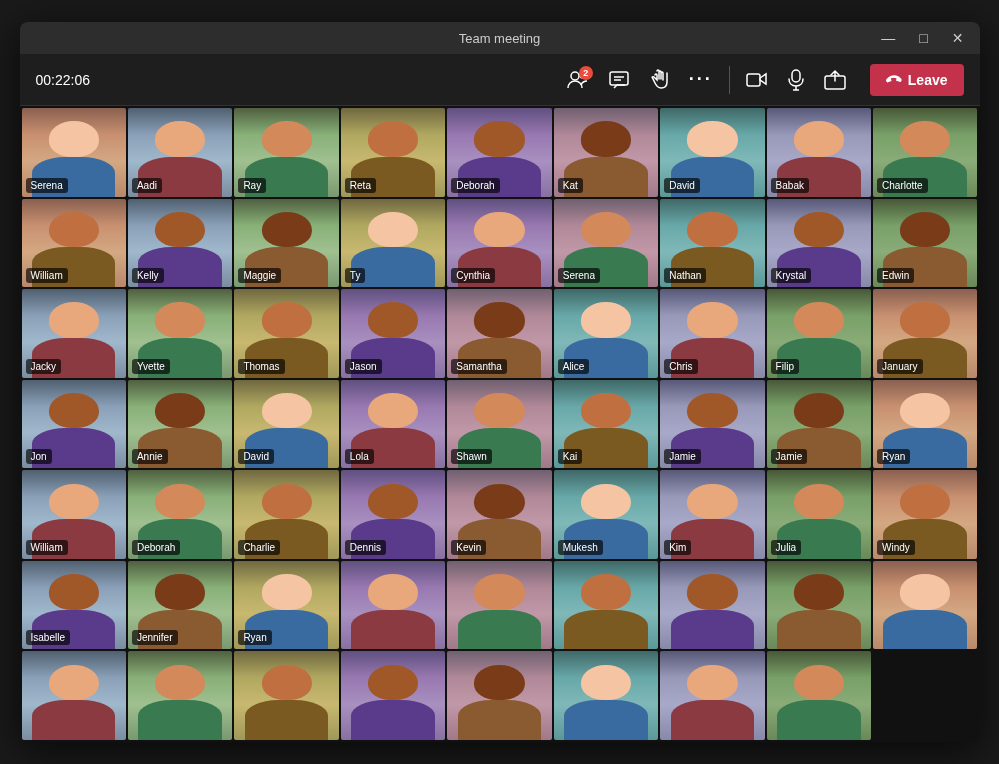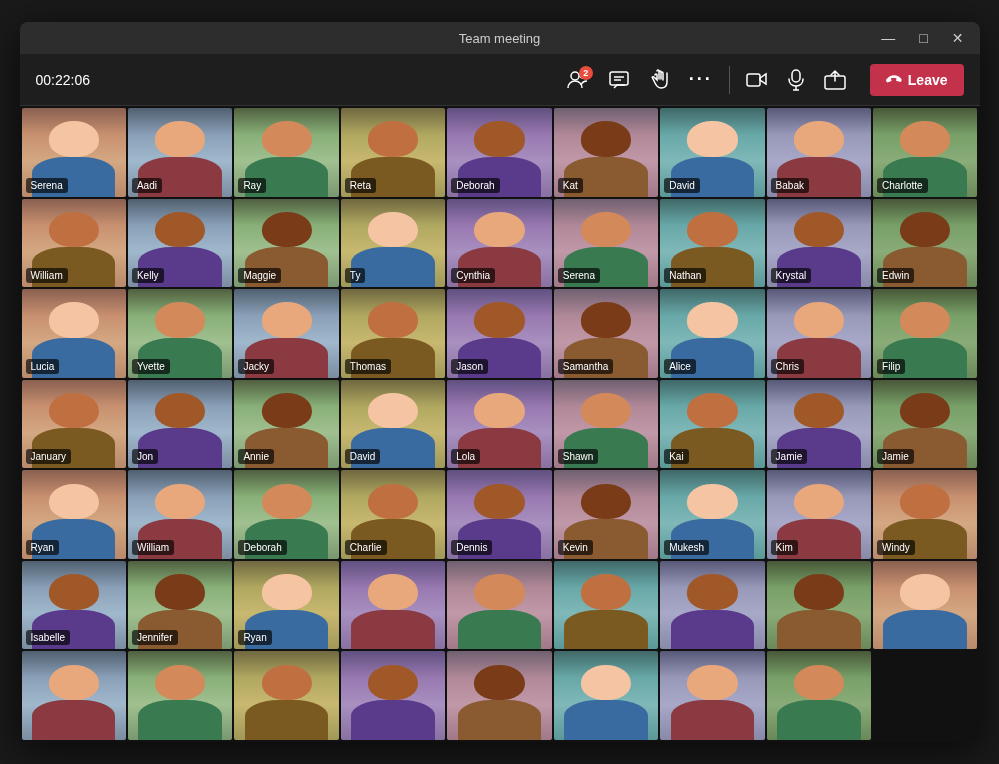--- a/index.html
+++ b/index.html
@@ -358,225 +358,225 @@
       <div class="participant">
         <div style="width: 100%; height: 100%; position: relative; overflow: hidden;">
           <div style="position: absolute; inset: 0px; background: linear-gradient(rgb(72, 88, 56) 0%, rgb(120, 160, 104) 30%, rgb(138, 172, 120) 60%, rgb(106, 136, 88) 100%);"></div>
           <div style="position: absolute; bottom: 0px; left: 10%; width: 80%; height: 45%; background: rgb(138, 90, 48); border-radius: 40% 40% 0px 0px;"></div>
           <div style="width: 48%; height: 40%; background: rgb(122, 60, 24); border-radius: 50% 50% 45% 45%; position: absolute; top: 15%; left: 50%; transform: translateX(-50%);"></div>
         </div>
         <div class="participant-name">Edwin</div>
       </div>
       <div class="participant">
         <div style="width: 100%; height: 100%; position: relative; overflow: hidden;">
+          <div style="position: absolute; inset: 0px; background: linear-gradient(rgb(80, 96, 112) 0%, rgb(138, 160, 184) 30%, rgb(160, 184, 204) 60%, rgb(122, 140, 160) 100%);"></div>
+          <div style="position: absolute; bottom: 0px; left: 10%; width: 80%; height: 45%; background: rgb(138, 58, 64); border-radius: 40% 40% 0px 0px;"></div>
+          <div style="width: 48%; height: 40%; background: rgb(232, 168, 124); border-radius: 50% 50% 45% 45%; position: absolute; top: 15%; left: 50%; transform: translateX(-50%);"></div>
+        </div>
+        <div class="participant-name">Jacky</div>
+      </div>
+      <div class="participant">
+        <div style="width: 100%; height: 100%; position: relative; overflow: hidden;">
+          <div style="position: absolute; inset: 0px; background: linear-gradient(rgb(80, 96, 64) 0%, rgb(136, 176, 120) 30%, rgb(160, 192, 144) 60%, rgb(122, 152, 112) 100%);"></div>
+          <div style="position: absolute; bottom: 0px; left: 10%; width: 80%; height: 45%; background: rgb(58, 122, 80); border-radius: 40% 40% 0px 0px;"></div>
+          <div style="width: 48%; height: 40%; background: rgb(212, 137, 90); border-radius: 50% 50% 45% 45%; position: absolute; top: 15%; left: 50%; transform: translateX(-50%);"></div>
+        </div>
+        <div class="participant-name">Yvette</div>
+      </div>
+      <div class="participant">
+        <div style="width: 100%; height: 100%; position: relative; overflow: hidden;">
+          <div style="position: absolute; inset: 0px; background: linear-gradient(rgb(112, 104, 64) 0%, rgb(176, 168, 96) 30%, rgb(200, 184, 112) 60%, rgb(160, 152, 88) 100%);"></div>
+          <div style="position: absolute; bottom: 0px; left: 10%; width: 80%; height: 45%; background: rgb(122, 90, 32); border-radius: 40% 40% 0px 0px;"></div>
+          <div style="width: 48%; height: 40%; background: rgb(192, 112, 64); border-radius: 50% 50% 45% 45%; position: absolute; top: 15%; left: 50%; transform: translateX(-50%);"></div>
+        </div>
+        <div class="participant-name">Thomas</div>
+      </div>
+      <div class="participant">
+        <div style="width: 100%; height: 100%; position: relative; overflow: hidden;">
+          <div style="position: absolute; inset: 0px; background: linear-gradient(rgb(96, 80, 128) 0%, rgb(152, 120, 176) 30%, rgb(168, 144, 192) 60%, rgb(136, 112, 160) 100%);"></div>
+          <div style="position: absolute; bottom: 0px; left: 10%; width: 80%; height: 45%; background: rgb(90, 58, 138); border-radius: 40% 40% 0px 0px;"></div>
+          <div style="width: 48%; height: 40%; background: rgb(160, 88, 40); border-radius: 50% 50% 45% 45%; position: absolute; top: 15%; left: 50%; transform: translateX(-50%);"></div>
+        </div>
+        <div class="participant-name">Jason</div>
+      </div>
+      <div class="participant">
+        <div style="width: 100%; height: 100%; position: relative; overflow: hidden;">
+          <div style="position: absolute; inset: 0px; background: linear-gradient(rgb(112, 96, 112) 0%, rgb(176, 136, 152) 30%, rgb(192, 152, 168) 60%, rgb(160, 120, 136) 100%);"></div>
+          <div style="position: absolute; bottom: 0px; left: 10%; width: 80%; height: 45%; background: rgb(138, 90, 48); border-radius: 40% 40% 0px 0px;"></div>
+          <div style="width: 48%; height: 40%; background: rgb(122, 60, 24); border-radius: 50% 50% 45% 45%; position: absolute; top: 15%; left: 50%; transform: translateX(-50%);"></div>
+        </div>
+        <div class="participant-name">Samantha</div>
+      </div>
+      <div class="participant">
+        <div style="width: 100%; height: 100%; position: relative; overflow: hidden;">
+          <div style="position: absolute; inset: 0px; background: linear-gradient(rgb(64, 104, 104) 0%, rgb(104, 168, 168) 30%, rgb(128, 184, 184) 60%, rgb(90, 152, 152) 100%);"></div>
+          <div style="position: absolute; bottom: 0px; left: 10%; width: 80%; height: 45%; background: rgb(58, 107, 160); border-radius: 40% 40% 0px 0px;"></div>
+          <div style="width: 48%; height: 40%; background: rgb(245, 197, 163); border-radius: 50% 50% 45% 45%; position: absolute; top: 15%; left: 50%; transform: translateX(-50%);"></div>
+        </div>
+        <div class="participant-name">Alice</div>
+      </div>
+      <div class="participant">
+        <div style="width: 100%; height: 100%; position: relative; overflow: hidden;">
+          <div style="position: absolute; inset: 0px; background: linear-gradient(rgb(88, 88, 120) 0%, rgb(152, 152, 184) 30%, rgb(168, 168, 200) 60%, rgb(136, 136, 168) 100%);"></div>
+          <div style="position: absolute; bottom: 0px; left: 10%; width: 80%; height: 45%; background: rgb(138, 58, 64); border-radius: 40% 40% 0px 0px;"></div>
+          <div style="width: 48%; height: 40%; background: rgb(232, 168, 124); border-radius: 50% 50% 45% 45%; position: absolute; top: 15%; left: 50%; transform: translateX(-50%);"></div>
+        </div>
+        <div class="participant-name">Chris</div>
+      </div>
+      <div class="participant">
+        <div style="width: 100%; height: 100%; position: relative; overflow: hidden;">
+          <div style="position: absolute; inset: 0px; background: linear-gradient(rgb(72, 88, 56) 0%, rgb(120, 160, 104) 30%, rgb(138, 172, 120) 60%, rgb(106, 136, 88) 100%);"></div>
+          <div style="position: absolute; bottom: 0px; left: 10%; width: 80%; height: 45%; background: rgb(58, 122, 80); border-radius: 40% 40% 0px 0px;"></div>
+          <div style="width: 48%; height: 40%; background: rgb(212, 137, 90); border-radius: 50% 50% 45% 45%; position: absolute; top: 15%; left: 50%; transform: translateX(-50%);"></div>
+        </div>
+        <div class="participant-name">Filip</div>
+      </div>
+      <div class="participant">
+        <div style="width: 100%; height: 100%; position: relative; overflow: hidden;">
           <div style="position: absolute; inset: 0px; background: linear-gradient(rgb(138, 96, 80) 0%, rgb(200, 144, 112) 30%, rgb(212, 168, 130) 60%, rgb(184, 137, 106) 100%);"></div>
-          <div style="position: absolute; bottom: 0px; left: 10%; width: 80%; height: 45%; background: rgb(58, 107, 160); border-radius: 40% 40% 0px 0px;"></div>
-          <div style="width: 48%; height: 40%; background: rgb(245, 197, 163); border-radius: 50% 50% 45% 45%; position: absolute; top: 15%; left: 50%; transform: translateX(-50%);"></div>
-        </div>
-        <div class="participant-name">Lucia</div>
+          <div style="position: absolute; bottom: 0px; left: 10%; width: 80%; height: 45%; background: rgb(122, 90, 32); border-radius: 40% 40% 0px 0px;"></div>
+          <div style="width: 48%; height: 40%; background: rgb(192, 112, 64); border-radius: 50% 50% 45% 45%; position: absolute; top: 15%; left: 50%; transform: translateX(-50%);"></div>
+        </div>
+        <div class="participant-name">January</div>
+      </div>
+      <div class="participant">
+        <div style="width: 100%; height: 100%; position: relative; overflow: hidden;">
+          <div style="position: absolute; inset: 0px; background: linear-gradient(rgb(80, 96, 112) 0%, rgb(138, 160, 184) 30%, rgb(160, 184, 204) 60%, rgb(122, 140, 160) 100%);"></div>
+          <div style="position: absolute; bottom: 0px; left: 10%; width: 80%; height: 45%; background: rgb(90, 58, 138); border-radius: 40% 40% 0px 0px;"></div>
+          <div style="width: 48%; height: 40%; background: rgb(160, 88, 40); border-radius: 50% 50% 45% 45%; position: absolute; top: 15%; left: 50%; transform: translateX(-50%);"></div>
+        </div>
+        <div class="participant-name">Jon</div>
       </div>
       <div class="participant">
         <div style="width: 100%; height: 100%; position: relative; overflow: hidden;">
           <div style="position: absolute; inset: 0px; background: linear-gradient(rgb(80, 96, 64) 0%, rgb(136, 176, 120) 30%, rgb(160, 192, 144) 60%, rgb(122, 152, 112) 100%);"></div>
-          <div style="position: absolute; bottom: 0px; left: 10%; width: 80%; height: 45%; background: rgb(58, 122, 80); border-radius: 40% 40% 0px 0px;"></div>
-          <div style="width: 48%; height: 40%; background: rgb(212, 137, 90); border-radius: 50% 50% 45% 45%; position: absolute; top: 15%; left: 50%; transform: translateX(-50%);"></div>
-        </div>
-        <div class="participant-name">Yvette</div>
+          <div style="position: absolute; bottom: 0px; left: 10%; width: 80%; height: 45%; background: rgb(138, 90, 48); border-radius: 40% 40% 0px 0px;"></div>
+          <div style="width: 48%; height: 40%; background: rgb(122, 60, 24); border-radius: 50% 50% 45% 45%; position: absolute; top: 15%; left: 50%; transform: translateX(-50%);"></div>
+        </div>
+        <div class="participant-name">Annie</div>
+      </div>
+      <div class="participant">
+        <div style="width: 100%; height: 100%; position: relative; overflow: hidden;">
+          <div style="position: absolute; inset: 0px; background: linear-gradient(rgb(112, 104, 64) 0%, rgb(176, 168, 96) 30%, rgb(200, 184, 112) 60%, rgb(160, 152, 88) 100%);"></div>
+          <div style="position: absolute; bottom: 0px; left: 10%; width: 80%; height: 45%; background: rgb(58, 107, 160); border-radius: 40% 40% 0px 0px;"></div>
+          <div style="width: 48%; height: 40%; background: rgb(245, 197, 163); border-radius: 50% 50% 45% 45%; position: absolute; top: 15%; left: 50%; transform: translateX(-50%);"></div>
+        </div>
+        <div class="participant-name">David</div>
+      </div>
+      <div class="participant">
+        <div style="width: 100%; height: 100%; position: relative; overflow: hidden;">
+          <div style="position: absolute; inset: 0px; background: linear-gradient(rgb(96, 80, 128) 0%, rgb(152, 120, 176) 30%, rgb(168, 144, 192) 60%, rgb(136, 112, 160) 100%);"></div>
+          <div style="position: absolute; bottom: 0px; left: 10%; width: 80%; height: 45%; background: rgb(138, 58, 64); border-radius: 40% 40% 0px 0px;"></div>
+          <div style="width: 48%; height: 40%; background: rgb(232, 168, 124); border-radius: 50% 50% 45% 45%; position: absolute; top: 15%; left: 50%; transform: translateX(-50%);"></div>
+        </div>
+        <div class="participant-name">Lola</div>
+      </div>
+      <div class="participant">
+        <div style="width: 100%; height: 100%; position: relative; overflow: hidden;">
+          <div style="position: absolute; inset: 0px; background: linear-gradient(rgb(112, 96, 112) 0%, rgb(176, 136, 152) 30%, rgb(192, 152, 168) 60%, rgb(160, 120, 136) 100%);"></div>
+          <div style="position: absolute; bottom: 0px; left: 10%; width: 80%; height: 45%; background: rgb(58, 122, 80); border-radius: 40% 40% 0px 0px;"></div>
+          <div style="width: 48%; height: 40%; background: rgb(212, 137, 90); border-radius: 50% 50% 45% 45%; position: absolute; top: 15%; left: 50%; transform: translateX(-50%);"></div>
+        </div>
+        <div class="participant-name">Shawn</div>
+      </div>
+      <div class="participant">
+        <div style="width: 100%; height: 100%; position: relative; overflow: hidden;">
+          <div style="position: absolute; inset: 0px; background: linear-gradient(rgb(64, 104, 104) 0%, rgb(104, 168, 168) 30%, rgb(128, 184, 184) 60%, rgb(90, 152, 152) 100%);"></div>
+          <div style="position: absolute; bottom: 0px; left: 10%; width: 80%; height: 45%; background: rgb(122, 90, 32); border-radius: 40% 40% 0px 0px;"></div>
+          <div style="width: 48%; height: 40%; background: rgb(192, 112, 64); border-radius: 50% 50% 45% 45%; position: absolute; top: 15%; left: 50%; transform: translateX(-50%);"></div>
+        </div>
+        <div class="participant-name">Kai</div>
+      </div>
+      <div class="participant">
+        <div style="width: 100%; height: 100%; position: relative; overflow: hidden;">
+          <div style="position: absolute; inset: 0px; background: linear-gradient(rgb(88, 88, 120) 0%, rgb(152, 152, 184) 30%, rgb(168, 168, 200) 60%, rgb(136, 136, 168) 100%);"></div>
+          <div style="position: absolute; bottom: 0px; left: 10%; width: 80%; height: 45%; background: rgb(90, 58, 138); border-radius: 40% 40% 0px 0px;"></div>
+          <div style="width: 48%; height: 40%; background: rgb(160, 88, 40); border-radius: 50% 50% 45% 45%; position: absolute; top: 15%; left: 50%; transform: translateX(-50%);"></div>
+        </div>
+        <div class="participant-name">Jamie</div>
+      </div>
+      <div class="participant">
+        <div style="width: 100%; height: 100%; position: relative; overflow: hidden;">
+          <div style="position: absolute; inset: 0px; background: linear-gradient(rgb(72, 88, 56) 0%, rgb(120, 160, 104) 30%, rgb(138, 172, 120) 60%, rgb(106, 136, 88) 100%);"></div>
+          <div style="position: absolute; bottom: 0px; left: 10%; width: 80%; height: 45%; background: rgb(138, 90, 48); border-radius: 40% 40% 0px 0px;"></div>
+          <div style="width: 48%; height: 40%; background: rgb(122, 60, 24); border-radius: 50% 50% 45% 45%; position: absolute; top: 15%; left: 50%; transform: translateX(-50%);"></div>
+        </div>
+        <div class="participant-name">Jamie</div>
+      </div>
+      <div class="participant">
+        <div style="width: 100%; height: 100%; position: relative; overflow: hidden;">
+          <div style="position: absolute; inset: 0px; background: linear-gradient(rgb(138, 96, 80) 0%, rgb(200, 144, 112) 30%, rgb(212, 168, 130) 60%, rgb(184, 137, 106) 100%);"></div>
+          <div style="position: absolute; bottom: 0px; left: 10%; width: 80%; height: 45%; background: rgb(58, 107, 160); border-radius: 40% 40% 0px 0px;"></div>
+          <div style="width: 48%; height: 40%; background: rgb(245, 197, 163); border-radius: 50% 50% 45% 45%; position: absolute; top: 15%; left: 50%; transform: translateX(-50%);"></div>
+        </div>
+        <div class="participant-name">Ryan</div>
       </div>
       <div class="participant">
         <div style="width: 100%; height: 100%; position: relative; overflow: hidden;">
           <div style="position: absolute; inset: 0px; background: linear-gradient(rgb(80, 96, 112) 0%, rgb(138, 160, 184) 30%, rgb(160, 184, 204) 60%, rgb(122, 140, 160) 100%);"></div>
           <div style="position: absolute; bottom: 0px; left: 10%; width: 80%; height: 45%; background: rgb(138, 58, 64); border-radius: 40% 40% 0px 0px;"></div>
           <div style="width: 48%; height: 40%; background: rgb(232, 168, 124); border-radius: 50% 50% 45% 45%; position: absolute; top: 15%; left: 50%; transform: translateX(-50%);"></div>
         </div>
-        <div class="participant-name">Jacky</div>
+        <div class="participant-name">William</div>
+      </div>
+      <div class="participant">
+        <div style="width: 100%; height: 100%; position: relative; overflow: hidden;">
+          <div style="position: absolute; inset: 0px; background: linear-gradient(rgb(80, 96, 64) 0%, rgb(136, 176, 120) 30%, rgb(160, 192, 144) 60%, rgb(122, 152, 112) 100%);"></div>
+          <div style="position: absolute; bottom: 0px; left: 10%; width: 80%; height: 45%; background: rgb(58, 122, 80); border-radius: 40% 40% 0px 0px;"></div>
+          <div style="width: 48%; height: 40%; background: rgb(212, 137, 90); border-radius: 50% 50% 45% 45%; position: absolute; top: 15%; left: 50%; transform: translateX(-50%);"></div>
+        </div>
+        <div class="participant-name">Deborah</div>
       </div>
       <div class="participant">
         <div style="width: 100%; height: 100%; position: relative; overflow: hidden;">
           <div style="position: absolute; inset: 0px; background: linear-gradient(rgb(112, 104, 64) 0%, rgb(176, 168, 96) 30%, rgb(200, 184, 112) 60%, rgb(160, 152, 88) 100%);"></div>
           <div style="position: absolute; bottom: 0px; left: 10%; width: 80%; height: 45%; background: rgb(122, 90, 32); border-radius: 40% 40% 0px 0px;"></div>
           <div style="width: 48%; height: 40%; background: rgb(192, 112, 64); border-radius: 50% 50% 45% 45%; position: absolute; top: 15%; left: 50%; transform: translateX(-50%);"></div>
         </div>
-        <div class="participant-name">Thomas</div>
+        <div class="participant-name">Charlie</div>
       </div>
       <div class="participant">
         <div style="width: 100%; height: 100%; position: relative; overflow: hidden;">
           <div style="position: absolute; inset: 0px; background: linear-gradient(rgb(96, 80, 128) 0%, rgb(152, 120, 176) 30%, rgb(168, 144, 192) 60%, rgb(136, 112, 160) 100%);"></div>
           <div style="position: absolute; bottom: 0px; left: 10%; width: 80%; height: 45%; background: rgb(90, 58, 138); border-radius: 40% 40% 0px 0px;"></div>
           <div style="width: 48%; height: 40%; background: rgb(160, 88, 40); border-radius: 50% 50% 45% 45%; position: absolute; top: 15%; left: 50%; transform: translateX(-50%);"></div>
         </div>
-        <div class="participant-name">Jason</div>
+        <div class="participant-name">Dennis</div>
       </div>
       <div class="participant">
         <div style="width: 100%; height: 100%; position: relative; overflow: hidden;">
           <div style="position: absolute; inset: 0px; background: linear-gradient(rgb(112, 96, 112) 0%, rgb(176, 136, 152) 30%, rgb(192, 152, 168) 60%, rgb(160, 120, 136) 100%);"></div>
           <div style="position: absolute; bottom: 0px; left: 10%; width: 80%; height: 45%; background: rgb(138, 90, 48); border-radius: 40% 40% 0px 0px;"></div>
           <div style="width: 48%; height: 40%; background: rgb(122, 60, 24); border-radius: 50% 50% 45% 45%; position: absolute; top: 15%; left: 50%; transform: translateX(-50%);"></div>
         </div>
-        <div class="participant-name">Samantha</div>
+        <div class="participant-name">Kevin</div>
       </div>
       <div class="participant">
         <div style="width: 100%; height: 100%; position: relative; overflow: hidden;">
           <div style="position: absolute; inset: 0px; background: linear-gradient(rgb(64, 104, 104) 0%, rgb(104, 168, 168) 30%, rgb(128, 184, 184) 60%, rgb(90, 152, 152) 100%);"></div>
           <div style="position: absolute; bottom: 0px; left: 10%; width: 80%; height: 45%; background: rgb(58, 107, 160); border-radius: 40% 40% 0px 0px;"></div>
           <div style="width: 48%; height: 40%; background: rgb(245, 197, 163); border-radius: 50% 50% 45% 45%; position: absolute; top: 15%; left: 50%; transform: translateX(-50%);"></div>
         </div>
-        <div class="participant-name">Alice</div>
+        <div class="participant-name">Mukesh</div>
       </div>
       <div class="participant">
         <div style="width: 100%; height: 100%; position: relative; overflow: hidden;">
           <div style="position: absolute; inset: 0px; background: linear-gradient(rgb(88, 88, 120) 0%, rgb(152, 152, 184) 30%, rgb(168, 168, 200) 60%, rgb(136, 136, 168) 100%);"></div>
           <div style="position: absolute; bottom: 0px; left: 10%; width: 80%; height: 45%; background: rgb(138, 58, 64); border-radius: 40% 40% 0px 0px;"></div>
           <div style="width: 48%; height: 40%; background: rgb(232, 168, 124); border-radius: 50% 50% 45% 45%; position: absolute; top: 15%; left: 50%; transform: translateX(-50%);"></div>
         </div>
-        <div class="participant-name">Chris</div>
+        <div class="participant-name">Kim</div>
       </div>
       <div class="participant">
         <div style="width: 100%; height: 100%; position: relative; overflow: hidden;">
           <div style="position: absolute; inset: 0px; background: linear-gradient(rgb(72, 88, 56) 0%, rgb(120, 160, 104) 30%, rgb(138, 172, 120) 60%, rgb(106, 136, 88) 100%);"></div>
           <div style="position: absolute; bottom: 0px; left: 10%; width: 80%; height: 45%; background: rgb(58, 122, 80); border-radius: 40% 40% 0px 0px;"></div>
           <div style="width: 48%; height: 40%; background: rgb(212, 137, 90); border-radius: 50% 50% 45% 45%; position: absolute; top: 15%; left: 50%; transform: translateX(-50%);"></div>
         </div>
-        <div class="participant-name">Filip</div>
-      </div>
-      <div class="participant">
-        <div style="width: 100%; height: 100%; position: relative; overflow: hidden;">
-          <div style="position: absolute; inset: 0px; background: linear-gradient(rgb(138, 96, 80) 0%, rgb(200, 144, 112) 30%, rgb(212, 168, 130) 60%, rgb(184, 137, 106) 100%);"></div>
-          <div style="position: absolute; bottom: 0px; left: 10%; width: 80%; height: 45%; background: rgb(122, 90, 32); border-radius: 40% 40% 0px 0px;"></div>
-          <div style="width: 48%; height: 40%; background: rgb(192, 112, 64); border-radius: 50% 50% 45% 45%; position: absolute; top: 15%; left: 50%; transform: translateX(-50%);"></div>
-        </div>
-        <div class="participant-name">January</div>
-      </div>
-      <div class="participant">
-        <div style="width: 100%; height: 100%; position: relative; overflow: hidden;">
-          <div style="position: absolute; inset: 0px; background: linear-gradient(rgb(80, 96, 112) 0%, rgb(138, 160, 184) 30%, rgb(160, 184, 204) 60%, rgb(122, 140, 160) 100%);"></div>
-          <div style="position: absolute; bottom: 0px; left: 10%; width: 80%; height: 45%; background: rgb(90, 58, 138); border-radius: 40% 40% 0px 0px;"></div>
-          <div style="width: 48%; height: 40%; background: rgb(160, 88, 40); border-radius: 50% 50% 45% 45%; position: absolute; top: 15%; left: 50%; transform: translateX(-50%);"></div>
-        </div>
-        <div class="participant-name">Jon</div>
-      </div>
-      <div class="participant">
-        <div style="width: 100%; height: 100%; position: relative; overflow: hidden;">
-          <div style="position: absolute; inset: 0px; background: linear-gradient(rgb(80, 96, 64) 0%, rgb(136, 176, 120) 30%, rgb(160, 192, 144) 60%, rgb(122, 152, 112) 100%);"></div>
-          <div style="position: absolute; bottom: 0px; left: 10%; width: 80%; height: 45%; background: rgb(138, 90, 48); border-radius: 40% 40% 0px 0px;"></div>
-          <div style="width: 48%; height: 40%; background: rgb(122, 60, 24); border-radius: 50% 50% 45% 45%; position: absolute; top: 15%; left: 50%; transform: translateX(-50%);"></div>
-        </div>
-        <div class="participant-name">Annie</div>
-      </div>
-      <div class="participant">
-        <div style="width: 100%; height: 100%; position: relative; overflow: hidden;">
-          <div style="position: absolute; inset: 0px; background: linear-gradient(rgb(112, 104, 64) 0%, rgb(176, 168, 96) 30%, rgb(200, 184, 112) 60%, rgb(160, 152, 88) 100%);"></div>
-          <div style="position: absolute; bottom: 0px; left: 10%; width: 80%; height: 45%; background: rgb(58, 107, 160); border-radius: 40% 40% 0px 0px;"></div>
-          <div style="width: 48%; height: 40%; background: rgb(245, 197, 163); border-radius: 50% 50% 45% 45%; position: absolute; top: 15%; left: 50%; transform: translateX(-50%);"></div>
-        </div>
-        <div class="participant-name">David</div>
-      </div>
-      <div class="participant">
-        <div style="width: 100%; height: 100%; position: relative; overflow: hidden;">
-          <div style="position: absolute; inset: 0px; background: linear-gradient(rgb(96, 80, 128) 0%, rgb(152, 120, 176) 30%, rgb(168, 144, 192) 60%, rgb(136, 112, 160) 100%);"></div>
-          <div style="position: absolute; bottom: 0px; left: 10%; width: 80%; height: 45%; background: rgb(138, 58, 64); border-radius: 40% 40% 0px 0px;"></div>
-          <div style="width: 48%; height: 40%; background: rgb(232, 168, 124); border-radius: 50% 50% 45% 45%; position: absolute; top: 15%; left: 50%; transform: translateX(-50%);"></div>
-        </div>
-        <div class="participant-name">Lola</div>
-      </div>
-      <div class="participant">
-        <div style="width: 100%; height: 100%; position: relative; overflow: hidden;">
-          <div style="position: absolute; inset: 0px; background: linear-gradient(rgb(112, 96, 112) 0%, rgb(176, 136, 152) 30%, rgb(192, 152, 168) 60%, rgb(160, 120, 136) 100%);"></div>
-          <div style="position: absolute; bottom: 0px; left: 10%; width: 80%; height: 45%; background: rgb(58, 122, 80); border-radius: 40% 40% 0px 0px;"></div>
-          <div style="width: 48%; height: 40%; background: rgb(212, 137, 90); border-radius: 50% 50% 45% 45%; position: absolute; top: 15%; left: 50%; transform: translateX(-50%);"></div>
-        </div>
-        <div class="participant-name">Shawn</div>
-      </div>
-      <div class="participant">
-        <div style="width: 100%; height: 100%; position: relative; overflow: hidden;">
-          <div style="position: absolute; inset: 0px; background: linear-gradient(rgb(64, 104, 104) 0%, rgb(104, 168, 168) 30%, rgb(128, 184, 184) 60%, rgb(90, 152, 152) 100%);"></div>
-          <div style="position: absolute; bottom: 0px; left: 10%; width: 80%; height: 45%; background: rgb(122, 90, 32); border-radius: 40% 40% 0px 0px;"></div>
-          <div style="width: 48%; height: 40%; background: rgb(192, 112, 64); border-radius: 50% 50% 45% 45%; position: absolute; top: 15%; left: 50%; transform: translateX(-50%);"></div>
-        </div>
-        <div class="participant-name">Kai</div>
-      </div>
-      <div class="participant">
-        <div style="width: 100%; height: 100%; position: relative; overflow: hidden;">
-          <div style="position: absolute; inset: 0px; background: linear-gradient(rgb(88, 88, 120) 0%, rgb(152, 152, 184) 30%, rgb(168, 168, 200) 60%, rgb(136, 136, 168) 100%);"></div>
-          <div style="position: absolute; bottom: 0px; left: 10%; width: 80%; height: 45%; background: rgb(90, 58, 138); border-radius: 40% 40% 0px 0px;"></div>
-          <div style="width: 48%; height: 40%; background: rgb(160, 88, 40); border-radius: 50% 50% 45% 45%; position: absolute; top: 15%; left: 50%; transform: translateX(-50%);"></div>
-        </div>
-        <div class="participant-name">Jamie</div>
-      </div>
-      <div class="participant">
-        <div style="width: 100%; height: 100%; position: relative; overflow: hidden;">
-          <div style="position: absolute; inset: 0px; background: linear-gradient(rgb(72, 88, 56) 0%, rgb(120, 160, 104) 30%, rgb(138, 172, 120) 60%, rgb(106, 136, 88) 100%);"></div>
-          <div style="position: absolute; bottom: 0px; left: 10%; width: 80%; height: 45%; background: rgb(138, 90, 48); border-radius: 40% 40% 0px 0px;"></div>
-          <div style="width: 48%; height: 40%; background: rgb(122, 60, 24); border-radius: 50% 50% 45% 45%; position: absolute; top: 15%; left: 50%; transform: translateX(-50%);"></div>
-        </div>
-        <div class="participant-name">Jamie</div>
-      </div>
-      <div class="participant">
-        <div style="width: 100%; height: 100%; position: relative; overflow: hidden;">
-          <div style="position: absolute; inset: 0px; background: linear-gradient(rgb(138, 96, 80) 0%, rgb(200, 144, 112) 30%, rgb(212, 168, 130) 60%, rgb(184, 137, 106) 100%);"></div>
-          <div style="position: absolute; bottom: 0px; left: 10%; width: 80%; height: 45%; background: rgb(58, 107, 160); border-radius: 40% 40% 0px 0px;"></div>
-          <div style="width: 48%; height: 40%; background: rgb(245, 197, 163); border-radius: 50% 50% 45% 45%; position: absolute; top: 15%; left: 50%; transform: translateX(-50%);"></div>
-        </div>
-        <div class="participant-name">Ryan</div>
-      </div>
-      <div class="participant">
-        <div style="width: 100%; height: 100%; position: relative; overflow: hidden;">
-          <div style="position: absolute; inset: 0px; background: linear-gradient(rgb(80, 96, 112) 0%, rgb(138, 160, 184) 30%, rgb(160, 184, 204) 60%, rgb(122, 140, 160) 100%);"></div>
-          <div style="position: absolute; bottom: 0px; left: 10%; width: 80%; height: 45%; background: rgb(138, 58, 64); border-radius: 40% 40% 0px 0px;"></div>
-          <div style="width: 48%; height: 40%; background: rgb(232, 168, 124); border-radius: 50% 50% 45% 45%; position: absolute; top: 15%; left: 50%; transform: translateX(-50%);"></div>
-        </div>
-        <div class="participant-name">William</div>
-      </div>
-      <div class="participant">
-        <div style="width: 100%; height: 100%; position: relative; overflow: hidden;">
-          <div style="position: absolute; inset: 0px; background: linear-gradient(rgb(80, 96, 64) 0%, rgb(136, 176, 120) 30%, rgb(160, 192, 144) 60%, rgb(122, 152, 112) 100%);"></div>
-          <div style="position: absolute; bottom: 0px; left: 10%; width: 80%; height: 45%; background: rgb(58, 122, 80); border-radius: 40% 40% 0px 0px;"></div>
-          <div style="width: 48%; height: 40%; background: rgb(212, 137, 90); border-radius: 50% 50% 45% 45%; position: absolute; top: 15%; left: 50%; transform: translateX(-50%);"></div>
-        </div>
-        <div class="participant-name">Deborah</div>
-      </div>
-      <div class="participant">
-        <div style="width: 100%; height: 100%; position: relative; overflow: hidden;">
-          <div style="position: absolute; inset: 0px; background: linear-gradient(rgb(112, 104, 64) 0%, rgb(176, 168, 96) 30%, rgb(200, 184, 112) 60%, rgb(160, 152, 88) 100%);"></div>
-          <div style="position: absolute; bottom: 0px; left: 10%; width: 80%; height: 45%; background: rgb(122, 90, 32); border-radius: 40% 40% 0px 0px;"></div>
-          <div style="width: 48%; height: 40%; background: rgb(192, 112, 64); border-radius: 50% 50% 45% 45%; position: absolute; top: 15%; left: 50%; transform: translateX(-50%);"></div>
-        </div>
-        <div class="participant-name">Charlie</div>
-      </div>
-      <div class="participant">
-        <div style="width: 100%; height: 100%; position: relative; overflow: hidden;">
-          <div style="position: absolute; inset: 0px; background: linear-gradient(rgb(96, 80, 128) 0%, rgb(152, 120, 176) 30%, rgb(168, 144, 192) 60%, rgb(136, 112, 160) 100%);"></div>
-          <div style="position: absolute; bottom: 0px; left: 10%; width: 80%; height: 45%; background: rgb(90, 58, 138); border-radius: 40% 40% 0px 0px;"></div>
-          <div style="width: 48%; height: 40%; background: rgb(160, 88, 40); border-radius: 50% 50% 45% 45%; position: absolute; top: 15%; left: 50%; transform: translateX(-50%);"></div>
-        </div>
-        <div class="participant-name">Dennis</div>
-      </div>
-      <div class="participant">
-        <div style="width: 100%; height: 100%; position: relative; overflow: hidden;">
-          <div style="position: absolute; inset: 0px; background: linear-gradient(rgb(112, 96, 112) 0%, rgb(176, 136, 152) 30%, rgb(192, 152, 168) 60%, rgb(160, 120, 136) 100%);"></div>
-          <div style="position: absolute; bottom: 0px; left: 10%; width: 80%; height: 45%; background: rgb(138, 90, 48); border-radius: 40% 40% 0px 0px;"></div>
-          <div style="width: 48%; height: 40%; background: rgb(122, 60, 24); border-radius: 50% 50% 45% 45%; position: absolute; top: 15%; left: 50%; transform: translateX(-50%);"></div>
-        </div>
-        <div class="participant-name">Kevin</div>
-      </div>
-      <div class="participant">
-        <div style="width: 100%; height: 100%; position: relative; overflow: hidden;">
-          <div style="position: absolute; inset: 0px; background: linear-gradient(rgb(64, 104, 104) 0%, rgb(104, 168, 168) 30%, rgb(128, 184, 184) 60%, rgb(90, 152, 152) 100%);"></div>
-          <div style="position: absolute; bottom: 0px; left: 10%; width: 80%; height: 45%; background: rgb(58, 107, 160); border-radius: 40% 40% 0px 0px;"></div>
-          <div style="width: 48%; height: 40%; background: rgb(245, 197, 163); border-radius: 50% 50% 45% 45%; position: absolute; top: 15%; left: 50%; transform: translateX(-50%);"></div>
-        </div>
-        <div class="participant-name">Mukesh</div>
-      </div>
-      <div class="participant">
-        <div style="width: 100%; height: 100%; position: relative; overflow: hidden;">
-          <div style="position: absolute; inset: 0px; background: linear-gradient(rgb(88, 88, 120) 0%, rgb(152, 152, 184) 30%, rgb(168, 168, 200) 60%, rgb(136, 136, 168) 100%);"></div>
-          <div style="position: absolute; bottom: 0px; left: 10%; width: 80%; height: 45%; background: rgb(138, 58, 64); border-radius: 40% 40% 0px 0px;"></div>
-          <div style="width: 48%; height: 40%; background: rgb(232, 168, 124); border-radius: 50% 50% 45% 45%; position: absolute; top: 15%; left: 50%; transform: translateX(-50%);"></div>
-        </div>
-        <div class="participant-name">Kim</div>
+        <div class="participant-name">Julia</div>
       </div>
       <div class="participant">
         <div style="width: 100%; height: 100%; position: relative; overflow: hidden;">
           <div style="position: absolute; inset: 0px; background: linear-gradient(rgb(138, 96, 80) 0%, rgb(200, 144, 112) 30%, rgb(212, 168, 130) 60%, rgb(184, 137, 106) 100%);"></div>
           <div style="position: absolute; bottom: 0px; left: 10%; width: 80%; height: 45%; background: rgb(122, 90, 32); border-radius: 40% 40% 0px 0px;"></div>
           <div style="width: 48%; height: 40%; background: rgb(192, 112, 64); border-radius: 50% 50% 45% 45%; position: absolute; top: 15%; left: 50%; transform: translateX(-50%);"></div>
         </div>
         <div class="participant-name">Windy</div>
       </div>
       <div class="participant">

